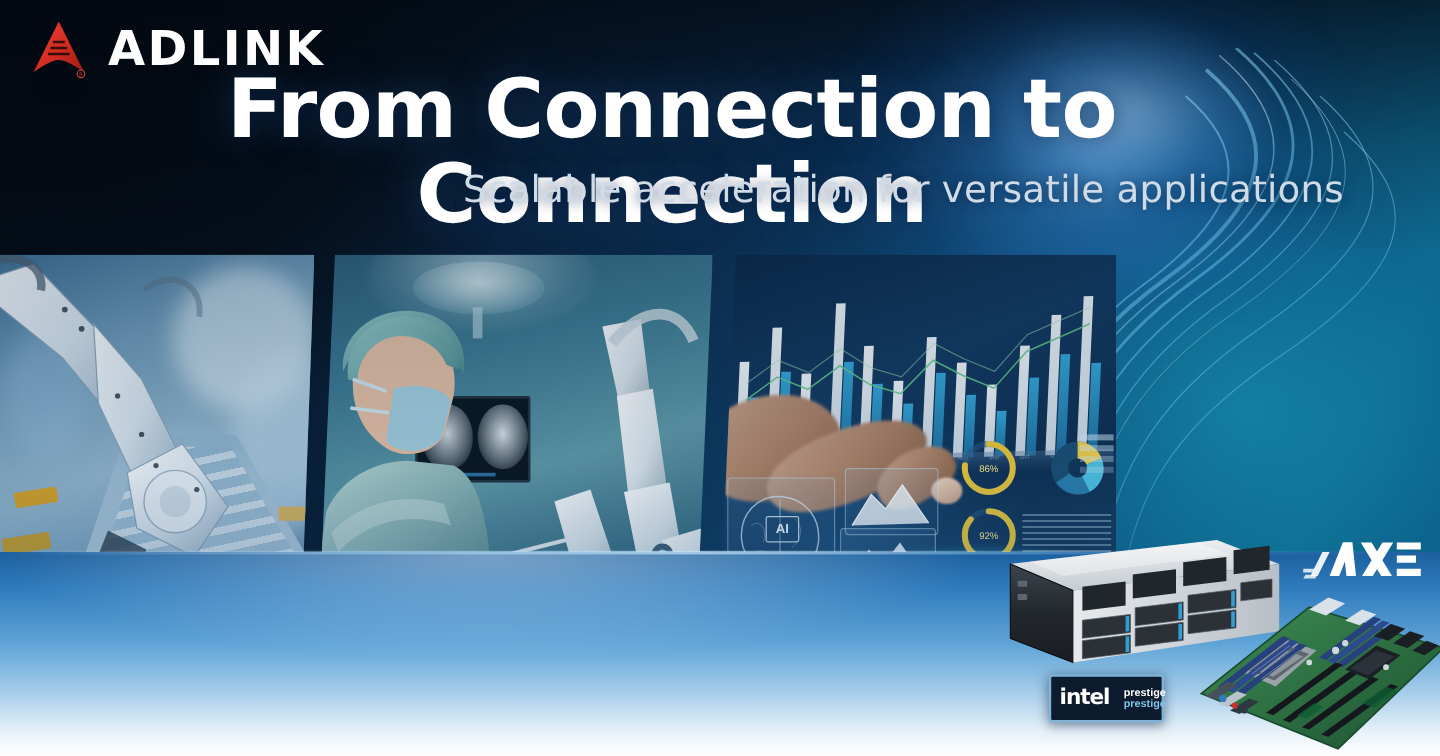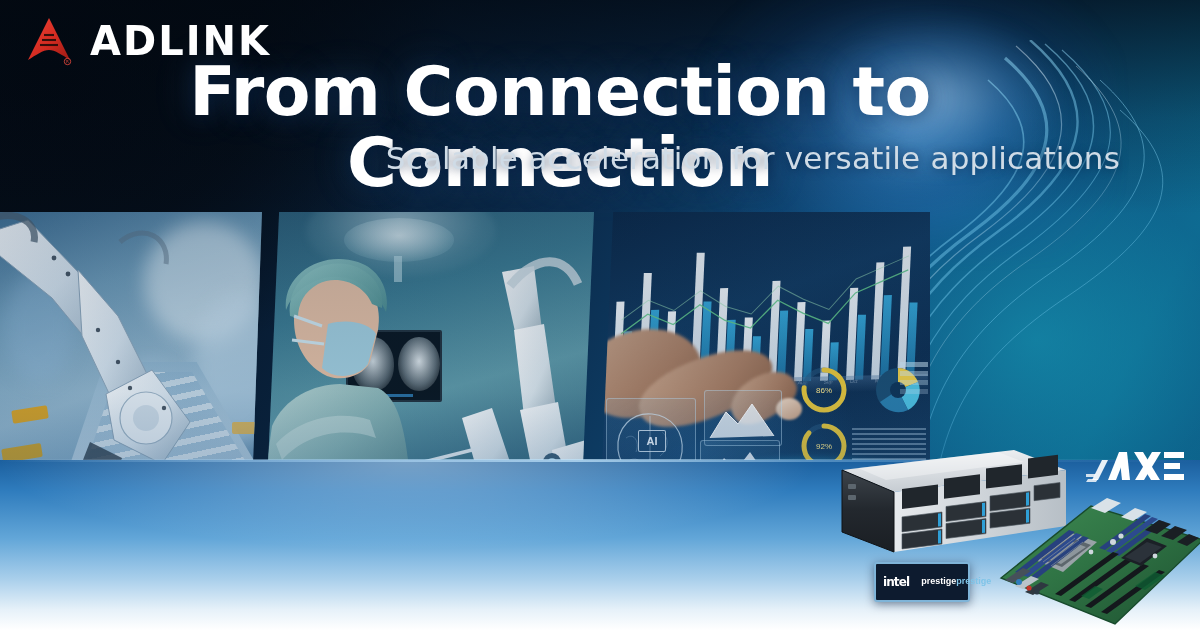--- a/index.html
+++ b/index.html
@@ -85,24 +85,24 @@
   
   .server{position:absolute;left:828px;top:440px;width:240px;height:118px;}
   .mobo{position:absolute;left:995px;top:486px;width:212px;height:144px;}
 
   
   .axe{position:absolute;left:1086px;top:446px;width:100px;height:40px;}
   .intel-badge{position:absolute;left:874px;top:562px;width:96px;height:40px;
     background:#0d1b2f;border:2px solid #7fb4d8;border-radius:3px;
     display:flex;align-items:center;padding:0 7px;gap:6px;
     box-shadow:0 2px 10px rgba(0,20,50,.5);}
-  .intel-word{color:#ffffff;font-size:12px;font-weight:bold;letter-spacing:-0.9px;
+  .intel-word{color:#ffffff;font-size:18px;font-weight:bold;letter-spacing:-0.9px;
     font-family:"DejaVu Sans",sans-serif;line-height:1;}
   .intel-div{width:1px;height:20px;background:rgba(190,220,240,.6);}
-  .intel-sub{display:flex;flex-direction:row;line-height:1.04;}
+  .intel-sub{display:flex;flex-direction:column;line-height:1.04;}
   .intel-s1{color:#ffffff;font-size:9px;font-weight:bold;font-family:"Liberation Sans",sans-serif;}
   .intel-s2{color:#7fc4e8;font-size:9px;font-weight:bold;font-family:"Liberation Sans",sans-serif;}
 </style>
 </head>
 <body>
 
 <div class="banner">
 
   <div class="bg-base"></div>
   <div class="bg-teal"></div>

